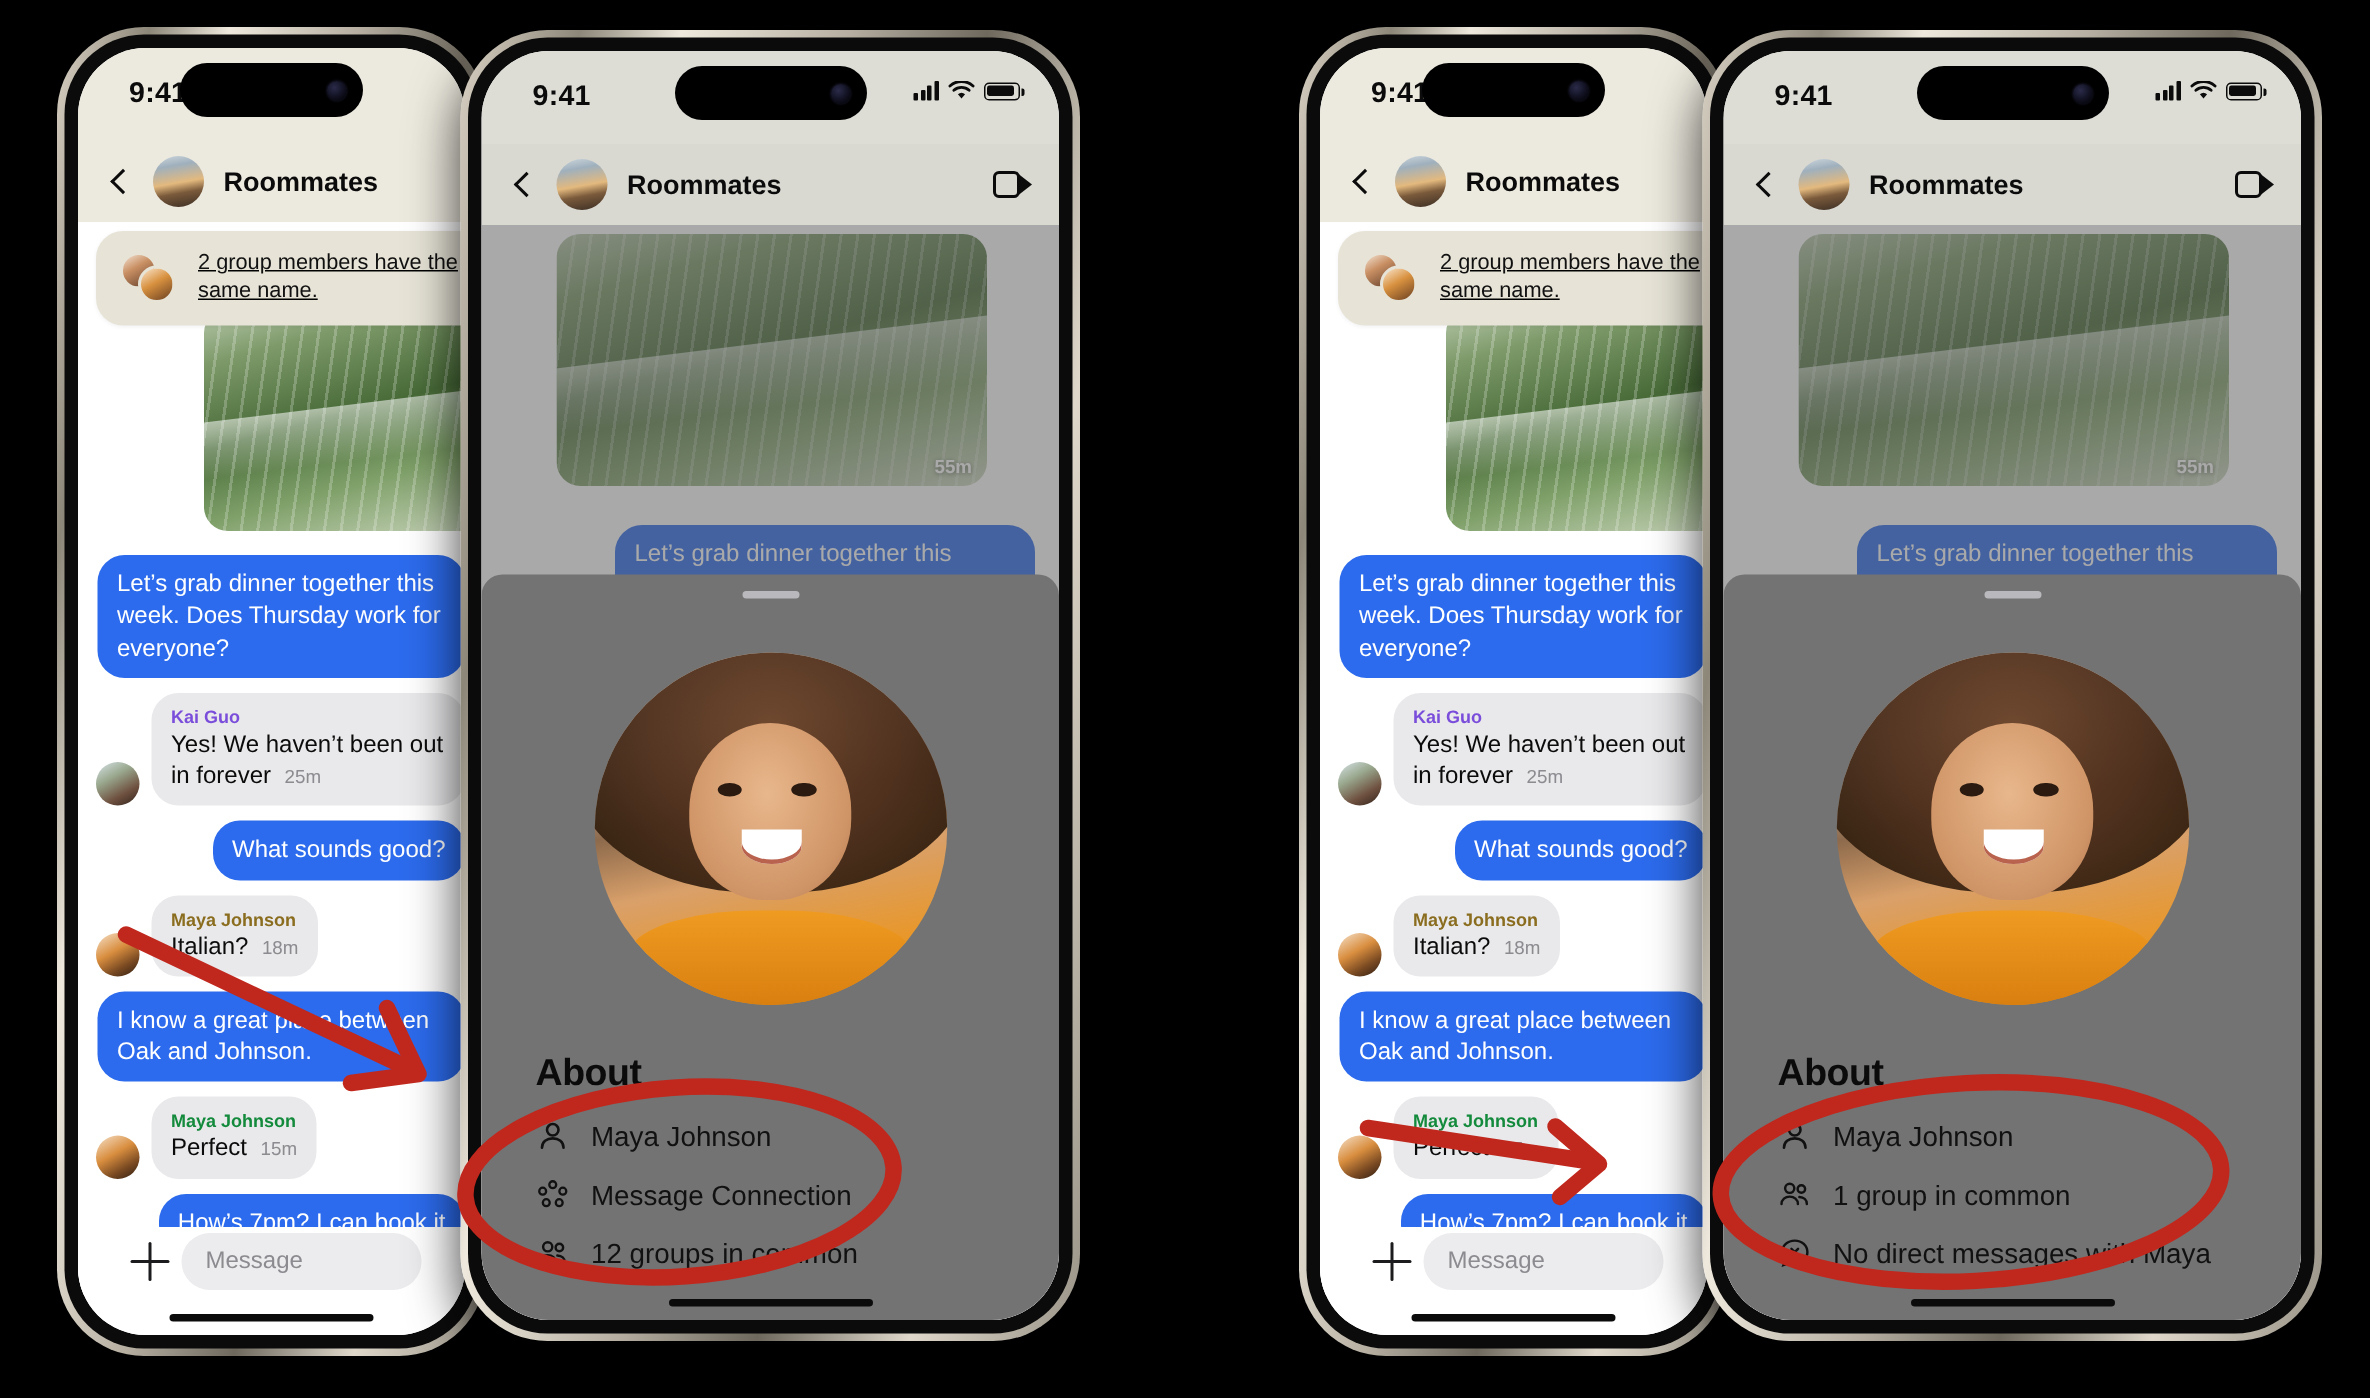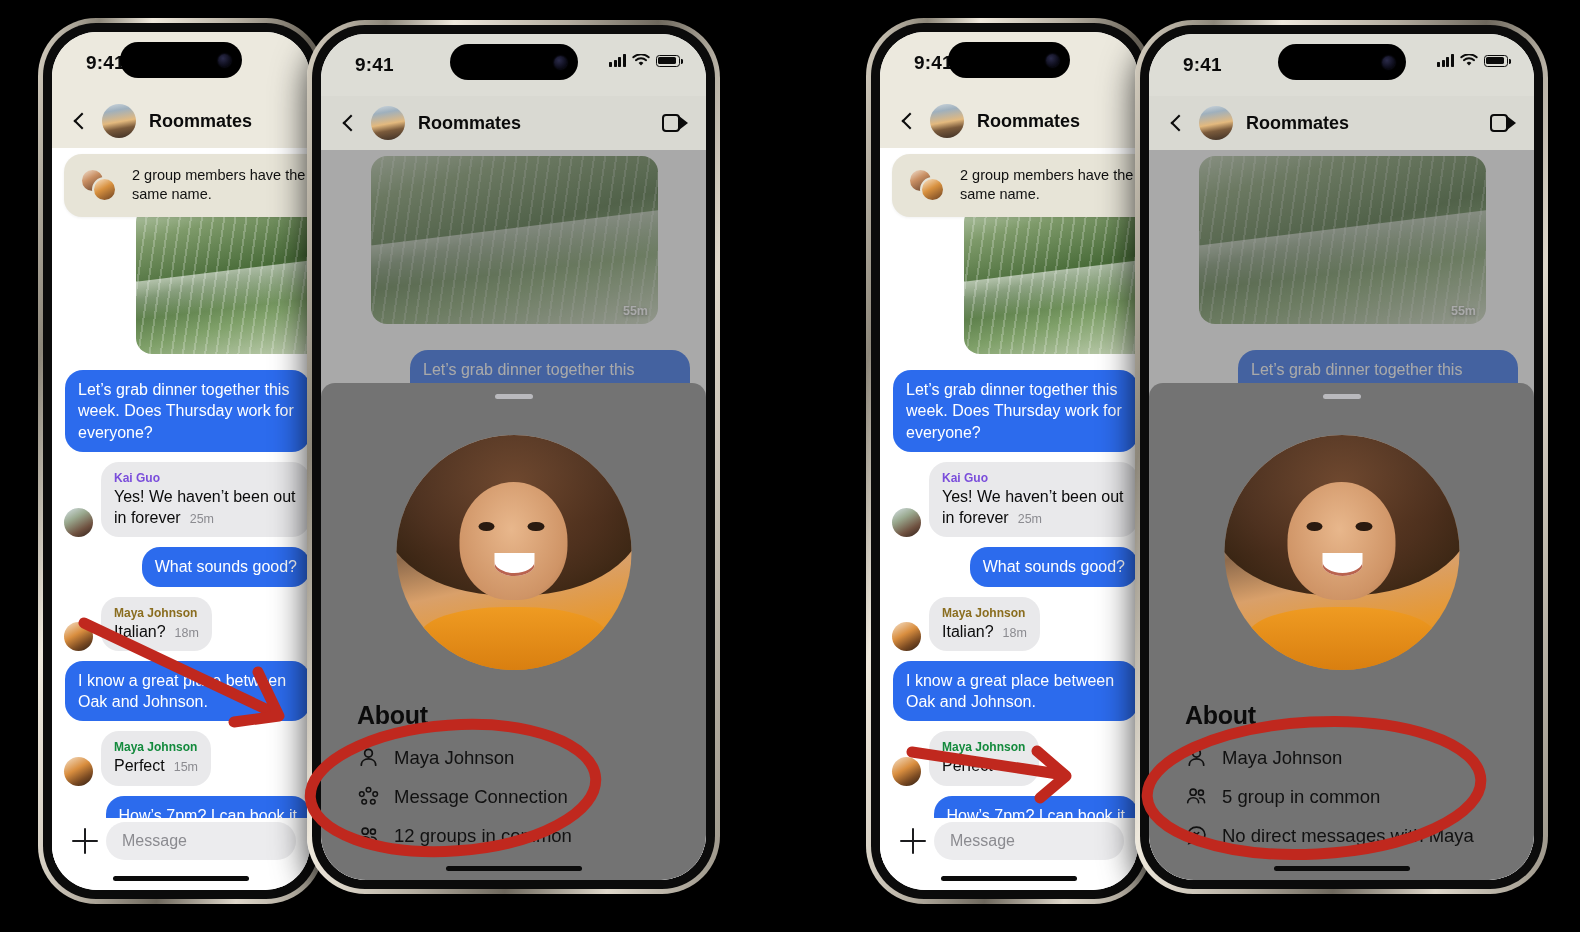--- a/index.html
+++ b/index.html
@@ -57,21 +57,21 @@
   .vid-icon .body{position:absolute;left:0;top:0;width:18px;height:18px;
                   border:2.2px solid #0b0b0b;border-radius:4px;}
   .vid-icon .lens2{position:absolute;right:0;top:2px;width:0;height:0;
                    border-top:7px solid transparent;border-bottom:7px solid transparent;
                    border-left:9px solid #0b0b0b;}
 
   
   .convo { position:absolute; left:0; right:0; top:116px; bottom:0; background:#fff; }
   .banner { position:absolute; left:12px; top:6px; right:-30px; background:#e7e4d7;
             border-radius:18px; padding:12px 16px; display:flex; align-items:center;
-            gap:12px; z-index:3; box-shadow:0 1px 3px rgba(0,0,0,.06); }
+            gap:12px; z-index:3; box-shadow:0 1px 3px rgba(0,0,0,.06);text-decoration:underline; }
   .banner-av { position:relative; width:40px; height:34px; flex:none; }
   .banner-av span { position:absolute; width:25px; height:25px; border-radius:50%;
                     border:2.5px solid #e7e4d7; }
   .banner-av span:nth-child(1){left:0;top:0;
       background:linear-gradient(150deg,#f3e3d3 0%,#c98f63 40%,#5d3b28 100%);}
   .banner-av span:nth-child(2){left:12px;top:9px;
       background:linear-gradient(150deg,#fbe7cf 0%,#d8913f 45%,#6b4022 100%);}
   .banner-txt { font-size:14.5px; line-height:1.34; color:#111; }
 
   .leafimg { position:absolute; left:84px; right:-40px; top:58px; height:148px;
@@ -97,21 +97,21 @@
   .bub.out { background:#2c6bed; color:#fff; }
   .sender { font-size:12px; font-weight:700; margin-bottom:1px; }
   .sender.purple { color:#7a4ddb; }
   .sender.gold   { color:#8a6d1f; }
   .sender.green  { color:#138a3c; }
   .btext { font-size:16px; line-height:1.33; display:inline; }
   .time { font-size:12.5px; color:#8b8b90; margin-left:9px; white-space:nowrap; }
   .time.light { color:#cfdcf8; }
 
   .composer { position:absolute; left:0; right:0; bottom:26px; height:46px;
-              display:flex; align-items:center; padding:0 14px; background:#fff; }
+              display:flex; align-items:center; padding:0 29px; background:#fff; }
   .plus { position:relative; width:26px; height:26px; flex:none; margin:0 8px 0 6px; }
   .plus::before,.plus::after{content:"";position:absolute;background:#1c1c1e;border-radius:1px;}
   .plus::before{left:0;top:11.5px;width:26px;height:2.6px;}
   .plus::after{top:0;left:11.5px;height:26px;width:2.6px;}
   .inputbox { flex:1; height:38px; border-radius:19px; background:#ececee;
               display:flex; align-items:center; padding:0 16px;
               font-size:16px; color:#8b8b90; }
   .homebar { position:absolute; left:50%; transform:translateX(-50%); bottom:9px;
              width:136px; height:5px; border-radius:3px; background:#0b0b0b; }
 
@@ -504,21 +504,21 @@
 
           <div class="arow">
             <span class="ico">
               <svg viewBox="0 0 24 24" width="23" height="23" fill="none" stroke="#111" stroke-width="1.7" stroke-linecap="round">
                 <circle cx="8.5" cy="7.5" r="3.2"></circle>
                       <circle cx="16.6" cy="8" r="2.6"></circle>
                 <path d="M2.8 18.5c0-3.3 2.6-5.2 5.7-5.2s5.7 1.9 5.7 5.2"></path>
                 <path d="M15.2 13.6c3 .1 5.2 1.9 5.2 4.9"></path>
               </svg>
             </span>
-            <span class="lbl">5 group in common</span>
+            <span class="lbl">1 group in common</span>
           </div>
 
           <div class="arow">
             <span class="ico">
               <svg viewBox="0 0 24 24" width="23" height="23" fill="none" stroke="#111" stroke-width="1.7" stroke-linecap="round">
                 <path d="M12 3.2c5 0 8.8 3.5 8.8 8s-3.8 8-8.8 8c-1.2 0-2.3-.2-3.3-.5l-4.5 1.5 1.3-3.6A7.7 7.7 0 0 1 3.2 11.2c0-4.5 3.8-8 8.8-8Z"></path>
                 <path d="m9.7 8.9 4.6 4.6M14.3 8.9l-4.6 4.6"></path>
               </svg>
             </span>
             <span class="lbl">No direct messages with Maya</span>

